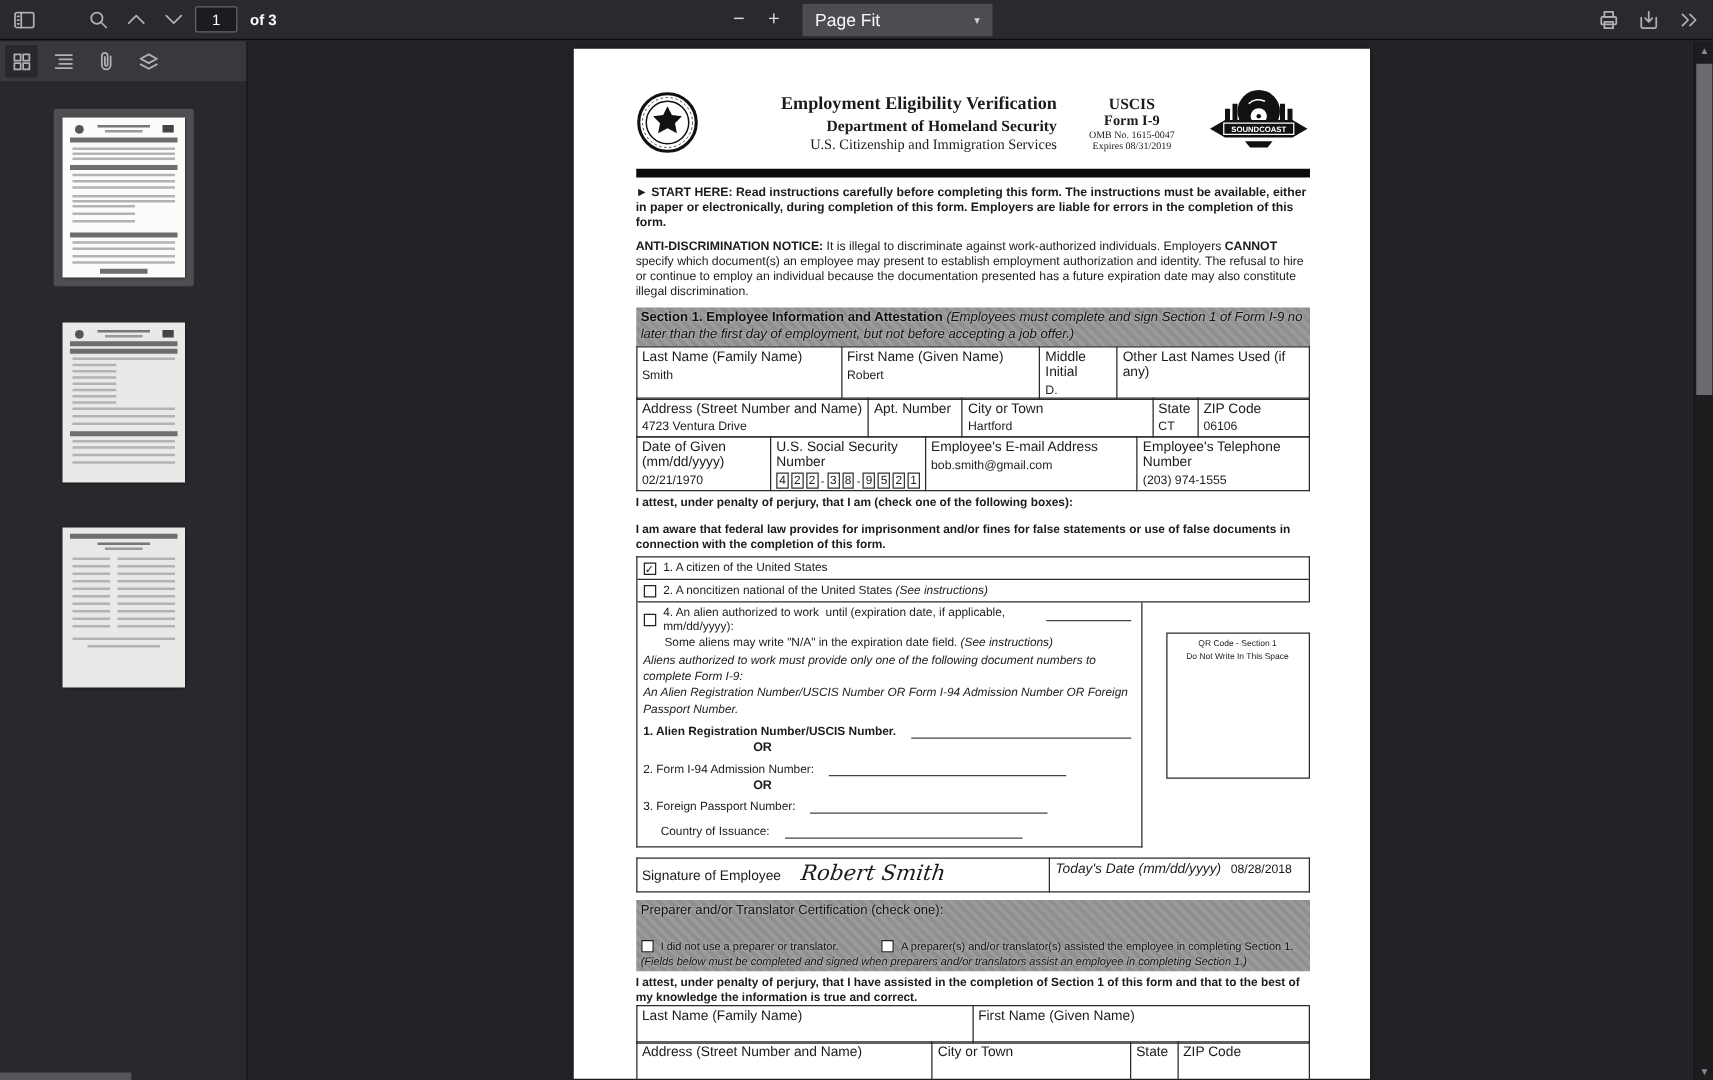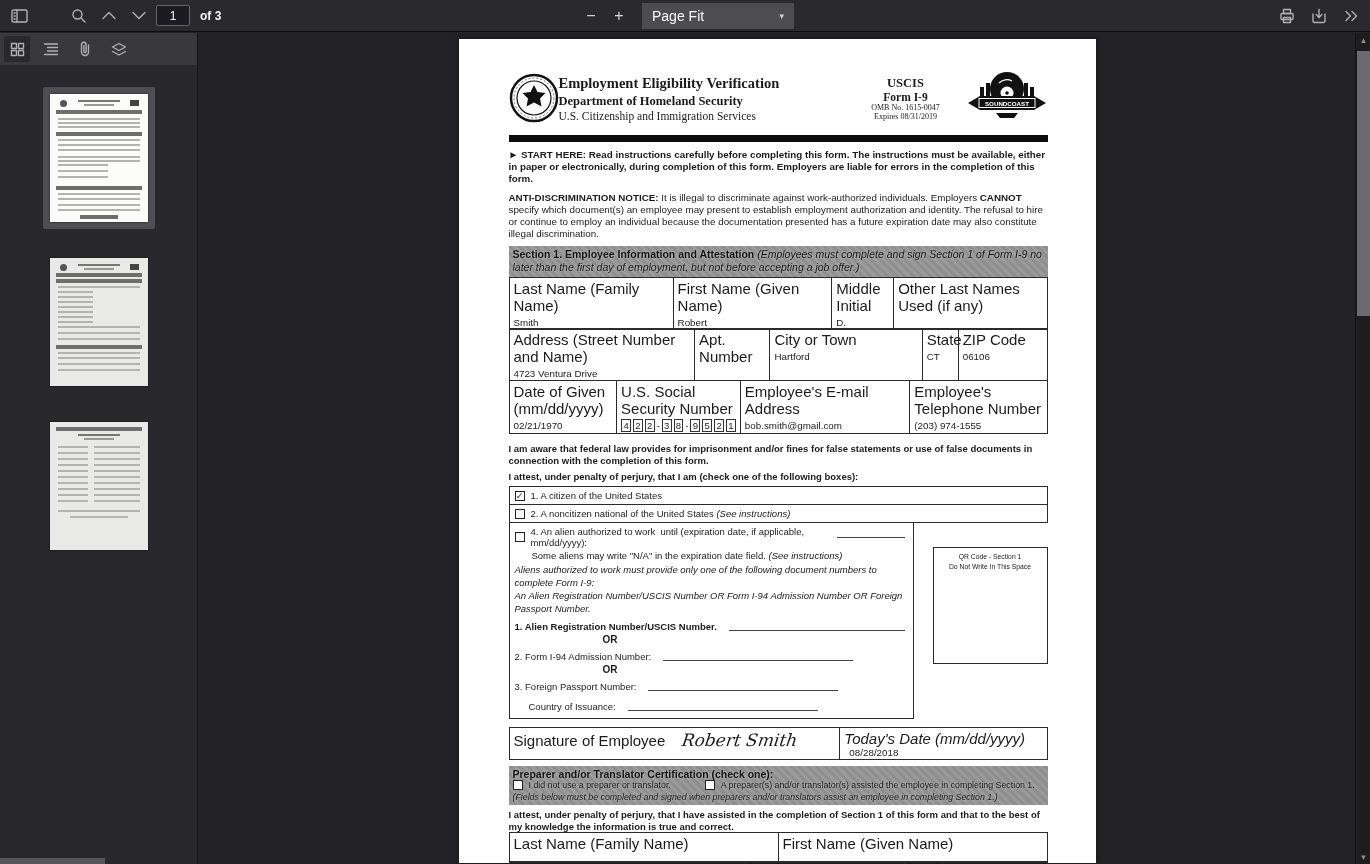--- a/index.html
+++ b/index.html
@@ -40,61 +40,61 @@
 
   
   .main { position:absolute; top:33px; left:199px; right:15px; bottom:0; background:#232327; overflow:hidden; }
   .vscroll { position:absolute; top:33px; right:0; width:15px; bottom:0; background:#1d1d20; border-left:1px solid #141417; }
   .vs-arrow { position:absolute; left:0; width:15px; height:14px; display:flex; align-items:center; justify-content:center; color:#8a8a8e; font-size:8px; cursor:pointer; }
   .vs-thumb { position:absolute; left:1px; width:13px; top:18px; height:265px; background:#6b6b6f; cursor:pointer; }
 
   
   .page { width:637px; height:824px; background:#ffffff; margin:6px auto 0 auto; position:relative; color:#1b1b1b; box-shadow:0 0 6px rgba(0,0,0,.5); padding:30px 48px 0 50px; font-size:9.5px; }
   .hdr { display:flex; align-items:center; }
-  .hdr-titles { flex:1; text-align:left; font-family:"Liberation Serif", serif; }
+  .hdr-titles { flex:1; text-align:right; font-family:"Liberation Serif", serif; }
   .hdr-title { font-size:14.5px; font-weight:bold; }
   .hdr-dept { font-size:12.5px; font-weight:bold; margin-top:2px; }
   .hdr-agency { font-size:11.5px; margin-top:1px; }
   .hdr-uscis { width:120px; text-align:center; font-family:"Liberation Serif", serif; }
   .hdr-uscis .u1 { font-size:12.5px; font-weight:bold; }
   .hdr-uscis .u2 { font-size:11.5px; font-weight:bold; }
   .hdr-uscis .u3, .hdr-uscis .u4 { font-size:8px; }
   .blackbar { height:7px; background:#0b0b0b; margin-top:8px; }
   .para { margin-top:7px; line-height:1.23; }
   .b { font-weight:bold; }
   .i { font-style:italic; }
   .secbar { margin-top:6px; background:repeating-linear-gradient(45deg,#9a9a9a 0 3px,#8f8f8f 3px 6px); color:#0f0f0f; font-weight:bold; padding:2px 4px; text-shadow:0 0 2px #d9d9d9; font-size:10.5px; line-height:1.25; }
   .secbar .i { font-weight:normal; }
 
   table.grid { border-collapse:collapse; width:100%; table-layout:fixed; }
   table.grid td { border:1.2px solid #2b2b2b; vertical-align:top; padding:2px 4px 1px 4px; }
-  .flabel { font-size:15px; }
+  .flabel { font-size:11px; }
   .fvalue { font-size:9.8px; margin-top:3px; }
   .ssn-row { display:flex; align-items:center; gap:2px; margin-top:2px; }
   .ssn-box { width:11px; height:13px; border:1px solid #333; font-size:9.5px; display:flex; align-items:center; justify-content:center; }
   .ssn-dash { font-size:9px; }
 
   .attest-box { margin-top:4px; border:1.2px solid #2b2b2b; border-bottom:none; }
   .cb-row { display:flex; align-items:center; gap:6px; padding:3px 5px; border-bottom:1.2px solid #2b2b2b; }
   .cbx { width:10px; height:10px; border:1.2px solid #222; flex:none; display:flex; align-items:center; justify-content:center; font-size:9px; background:#fff; }
   .alien-wrap { display:flex; }
   .alien-left { width:405px; border:1.2px solid #2b2b2b; border-top:none; padding:3px 8px 6px 5px; }
   .qr-col { margin-left:19px; margin-top:24px; }
   .qr-box { width:115px; height:117px; border:1.2px solid #2b2b2b; text-align:center; padding-top:4px; font-size:6.8px; line-height:1.4; }
-  .docnum { margin-top:6px; display:flex; align-items:flex-start; }
+  .docnum { margin-top:6px; display:flex; align-items:center; }
   .docline { flex:1; border-bottom:1px solid #444; margin-left:12px; height:10px; max-width:190px; }
   .or { font-weight:bold; font-size:10px; margin:2px 0 0 88px; }
   .uline-short { display:inline-block; width:78px; border-bottom:1px solid #444; margin-left:10px; }
 
   .sig-table { margin-top:8px; }
   .script { font-family:"DejaVu Serif", serif; font-style:italic; font-size:17px; transform:skewX(-8deg); display:inline-block; margin-left:14px; }
 
   .prepbar { margin-top:6px; background:repeating-linear-gradient(45deg,#9a9a9a 0 3px,#8f8f8f 3px 6px); padding:2px 4px 3px 4px; text-shadow:0 0 2px #d4d4d4; }
-  .prepbar .ptitle { font-weight:bold; font-size:10.5px; color:#0f0f0f; }
-  .prep-cb-row { display:flex; align-items:center; gap:6px; margin-top:0; font-size:8.8px; color:#111; }
+  .prepbar .ptitle { font-weight:normal; font-size:10.5px; color:#0f0f0f; }
+  .prep-cb-row { display:flex; align-items:center; gap:6px; margin-top:18px; font-size:8.8px; color:#111; }
   .prep-note { font-style:italic; font-size:8.8px; margin-top:2px; color:#111; }
 
   svg.icon { stroke:#b1b1b3; fill:none; stroke-width:1.4; stroke-linecap:round; stroke-linejoin:round; }
 </style>
 </head>
 <body>
 
 <div class="app">
 
   <div class="toolbar">
@@ -409,22 +409,22 @@
                 <div class="fvalue">bob.smith@gmail.com</div>
               </td>
           <td style="width:25.5%">
                 <div class="flabel">Employee's Telephone Number</div>
                 <div class="fvalue">(203) 974-1555</div>
               </td>
         </tr>
       </tbody>
         </table>
 
+      <div class="para b" style="margin-top:4px">I attest, under penalty of perjury, that I am (check one of the following boxes):</div>
       <div class="para b" style="margin-top:9px">I am aware that federal law provides for imprisonment and/or fines for false statements or use of false documents in connection with the completion of this form.</div>
-      <div class="para b" style="margin-top:4px">I attest, under penalty of perjury, that I am (check one of the following boxes):</div>
 
       <div class="attest-box">
         <div class="cb-row">
           <span class="cbx">✓</span>
           <span>1. A citizen of the United States</span>
         </div>
         <div class="cb-row">
           <span class="cbx"></span>
           <span><span>2. A noncitizen national of the United States </span><span class="i">(See instructions)</span></span>
         </div>

